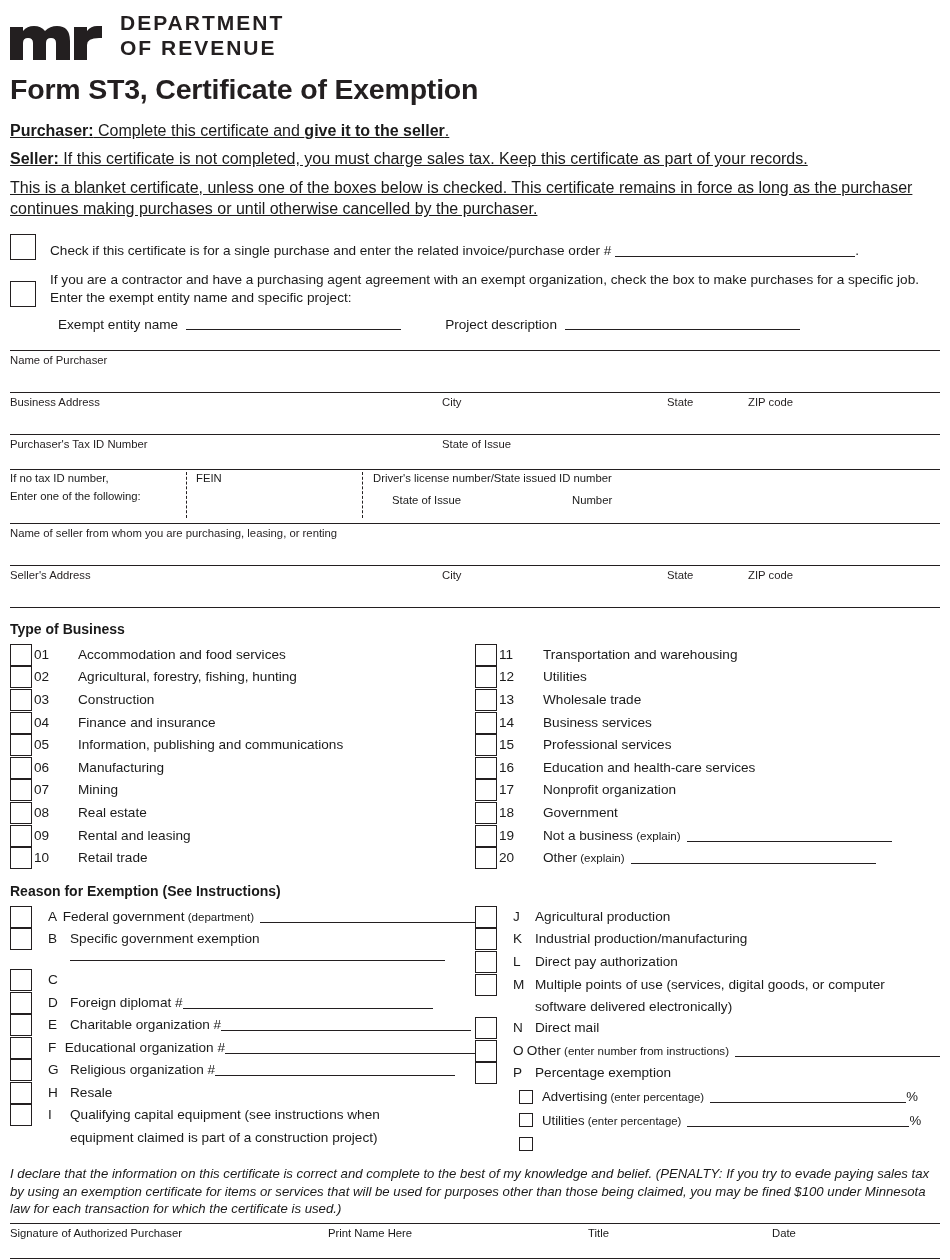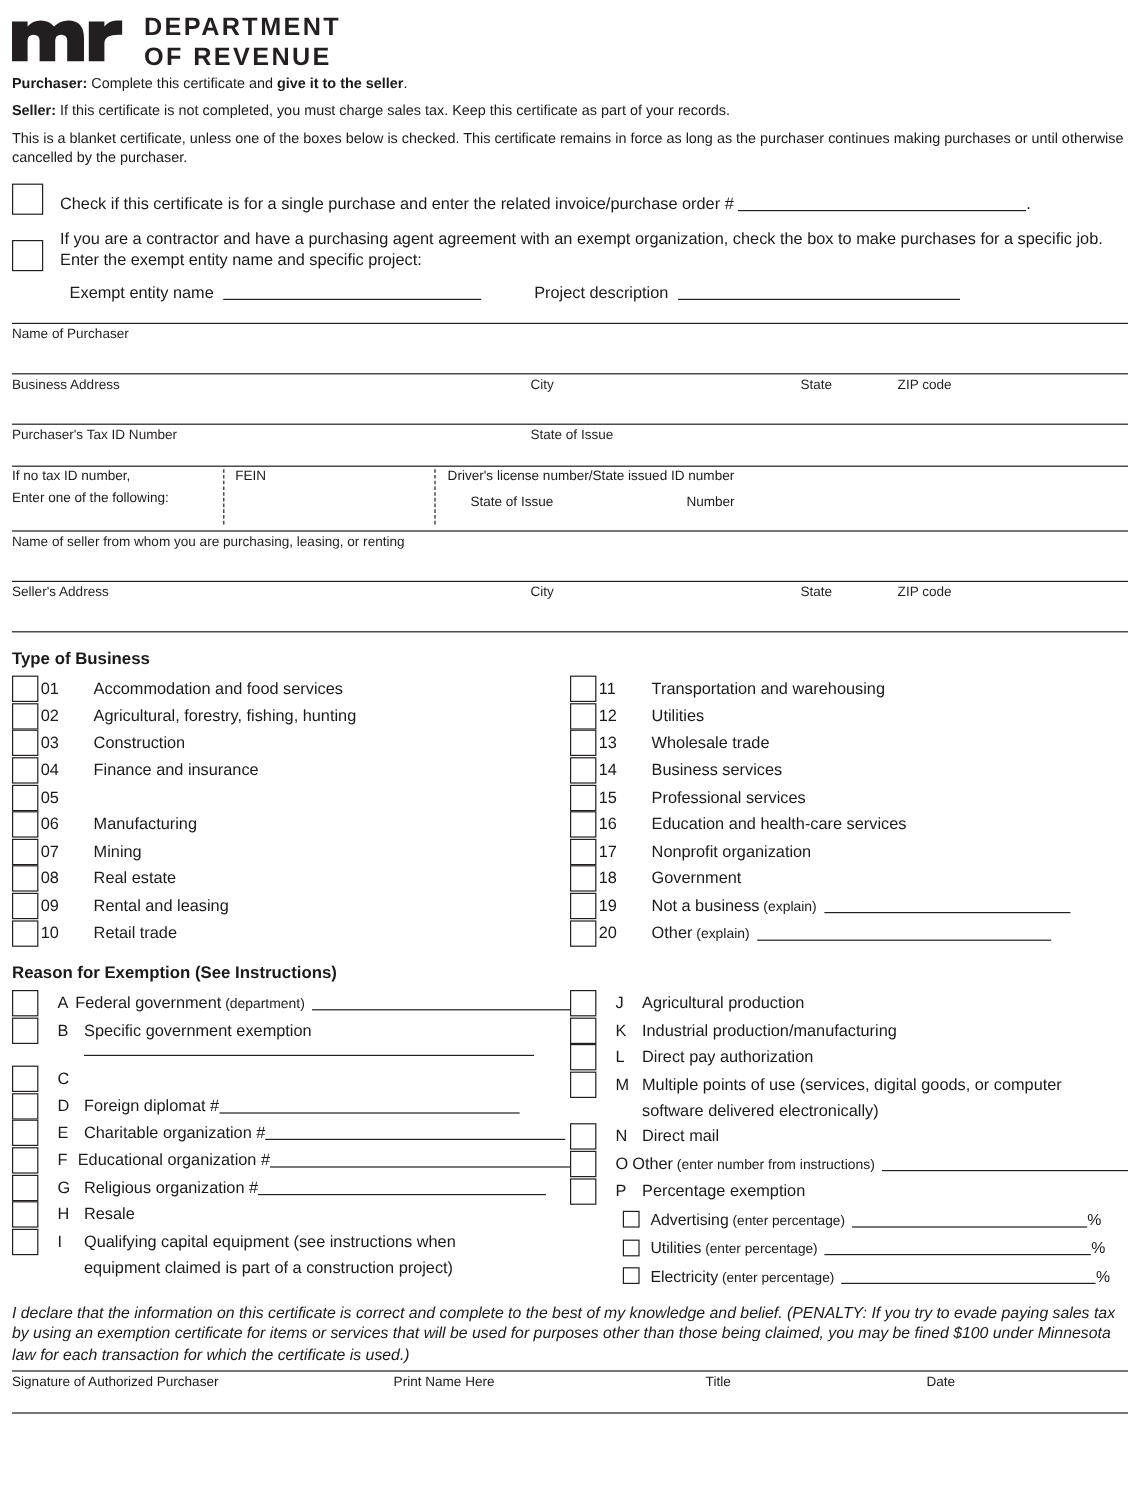--- a/index.html
+++ b/index.html
@@ -9,35 +9,35 @@
     height: 1260px;
     background: #ffffff;
     font-family: "Liberation Sans", sans-serif;
     color: #1a1a1a;
     font-size: 13.5px;
     overflow: hidden;
   }
   .page { position: relative; width: 950px; height: 1260px; padding: 0 10px; }
 
   
-  .header { display: flex; align-items: flex-start; padding-top: 8px; }
+  .header { display: flex; align-items: flex-end; padding-top: 8px; }
   .logo { width: 92px; height: 44px; flex: 0 0 auto; margin-right: 18px; }
   .logo svg { display: block; }
   .deptwrap { padding-top: 3px; }
   .deptline {
     font-weight: bold; font-size: 21px; letter-spacing: 2.0px;
     line-height: 1.18; color: #231f20;
   }
   .formtitle {
     font-size: 28.5px; font-weight: bold; color: #231f20;
     margin: 12px 0 14px 0; letter-spacing: -0.2px;
   }
 
   
-  .intro p { margin: 0 0 7px 0; font-size: 12px; line-height: 1.35; }
+  .intro p { margin: 0 0 7px 0; font-size: 16px; line-height: 1.35; text-decoration: underline; }
   .intro .blanket { margin-bottom: 2px; }
   b { font-weight: bold; }
 
   
   .topchecks { margin-top: 14px; }
   .checkrow { display: flex; align-items: flex-end; margin-bottom: 8px; }
   .cbox {
     width: 26px; height: 26px; border: 1.6px solid #231f20;
     background: #fff; flex: 0 0 auto; margin-right: 14px;
   }
@@ -119,20 +119,21 @@
           <path d="M64 43 L64 10 L77 10 L77 14 Q81 9 87 9 Q92 9 92 9 L92 21 Q91 21 89 21 Q77 21 77 28 L77 43 Z"></path>
         </g>
       </svg>
     </div>
     <div class="deptwrap">
       <div class="deptline">DEPARTMENT</div>
       <div class="deptline">OF REVENUE</div>
     </div>
   </div>
 
+  <div class="formtitle">Form ST3, Certificate of Exemption</div>
 
   <div class="intro">
     <p><b>Purchaser:</b><span> Complete this certificate and </span><b>give it to the seller</b><span>.</span></p>
     <p><b>Seller:</b><span> If this certificate is not completed, you must charge sales tax. Keep this certificate as part of your records.</span></p>
     <p class="blanket">This is a blanket certificate, unless one of the boxes below is checked. This certificate remains in force as long as the purchaser continues making purchases or until otherwise cancelled by the purchaser.</p>
   </div>
 
   <div class="topchecks">
     <div class="checkrow">
       <div class="cbox"></div>
@@ -217,20 +218,21 @@
           <div class="lab"><span>Construction</span></div>
         </div>
         <div class="itemrow">
           <div class="cb"></div>
           <div class="num">04</div>
           <div class="lab"><span>Finance and insurance</span></div>
         </div>
         <div class="itemrow">
           <div class="cb"></div>
           <div class="num">05</div>
+          <div class="lab"><span>Information, publishing and communications</span></div>
         </div>
         <div class="itemrow">
           <div class="cb"></div>
           <div class="num">06</div>
           <div class="lab"><span>Manufacturing</span></div>
         </div>
         <div class="itemrow">
           <div class="cb"></div>
           <div class="num">07</div>
           <div class="lab"><span>Mining</span></div>
@@ -427,21 +429,20 @@
         <div class="pctrow">
           <div class="cb2"></div>
           <div class="lab"><span>Advertising</span><span class="paren"> (enter percentage)</span><span class="bline" style="width: 196px; margin-left: 6px;"></span><span>%</span></div>
         </div>
         <div class="pctrow">
           <div class="cb2"></div>
           <div class="lab"><span>Utilities</span><span class="paren"> (enter percentage)</span><span class="bline" style="width: 222px; margin-left: 6px;"></span><span>%</span></div>
         </div>
         <div class="pctrow">
           <div class="cb2"></div>
-          <div class="lab"><span>Electricity</span><span class="paren"> (enter percentage)</span><span class="bline" style="width: 212px; margin-left: 6px;"></span><span>%</span></div>
         </div>
       </div>
   </div>
 
   <div class="declare">I declare that the information on this certificate is correct and complete to the best of my knowledge and belief. (PENALTY: If you try to evade paying sales tax by using an exemption certificate for items or services that will be used for purposes other than those being claimed, you may be fined $100 under Minnesota law for each transaction for which the certificate is used.)</div>
   <div class="frule" style="margin-top:5px"></div>
   <div class="sigrow">
     <div class="sl" style="left:0">Signature of Authorized Purchaser</div>
     <div class="sl" style="left:318px">Print Name Here</div>
     <div class="sl" style="left:578px">Title</div>

